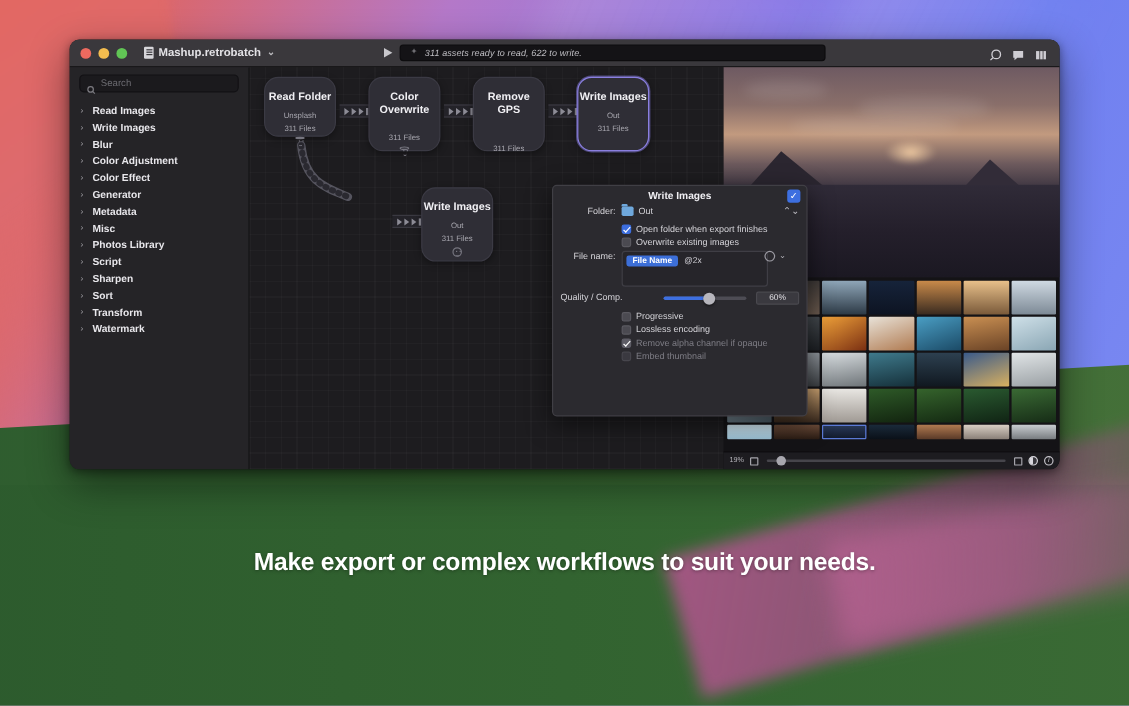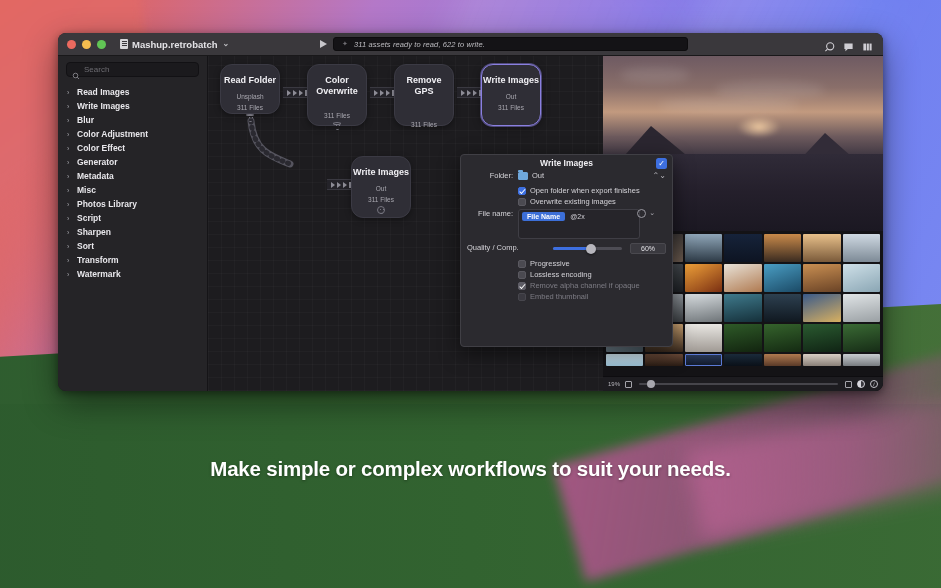--- a/index.html
+++ b/index.html
@@ -913,16 +913,16 @@
               <span class="cb dim"></span>
               <span class="cbtxt dim">Embed thumbnail</span>
             </div>
           </div>
         </div>
       </div>
     </div>
   </div>
 
   <div class="caption">
-    <div class="cap-head">Make simple or complex workflows to suit your needs.</div>
+    <div class="cap-head">Make export or complex workflows to suit your needs.</div>
   </div>
 
 </div>
 
 </body></html>

